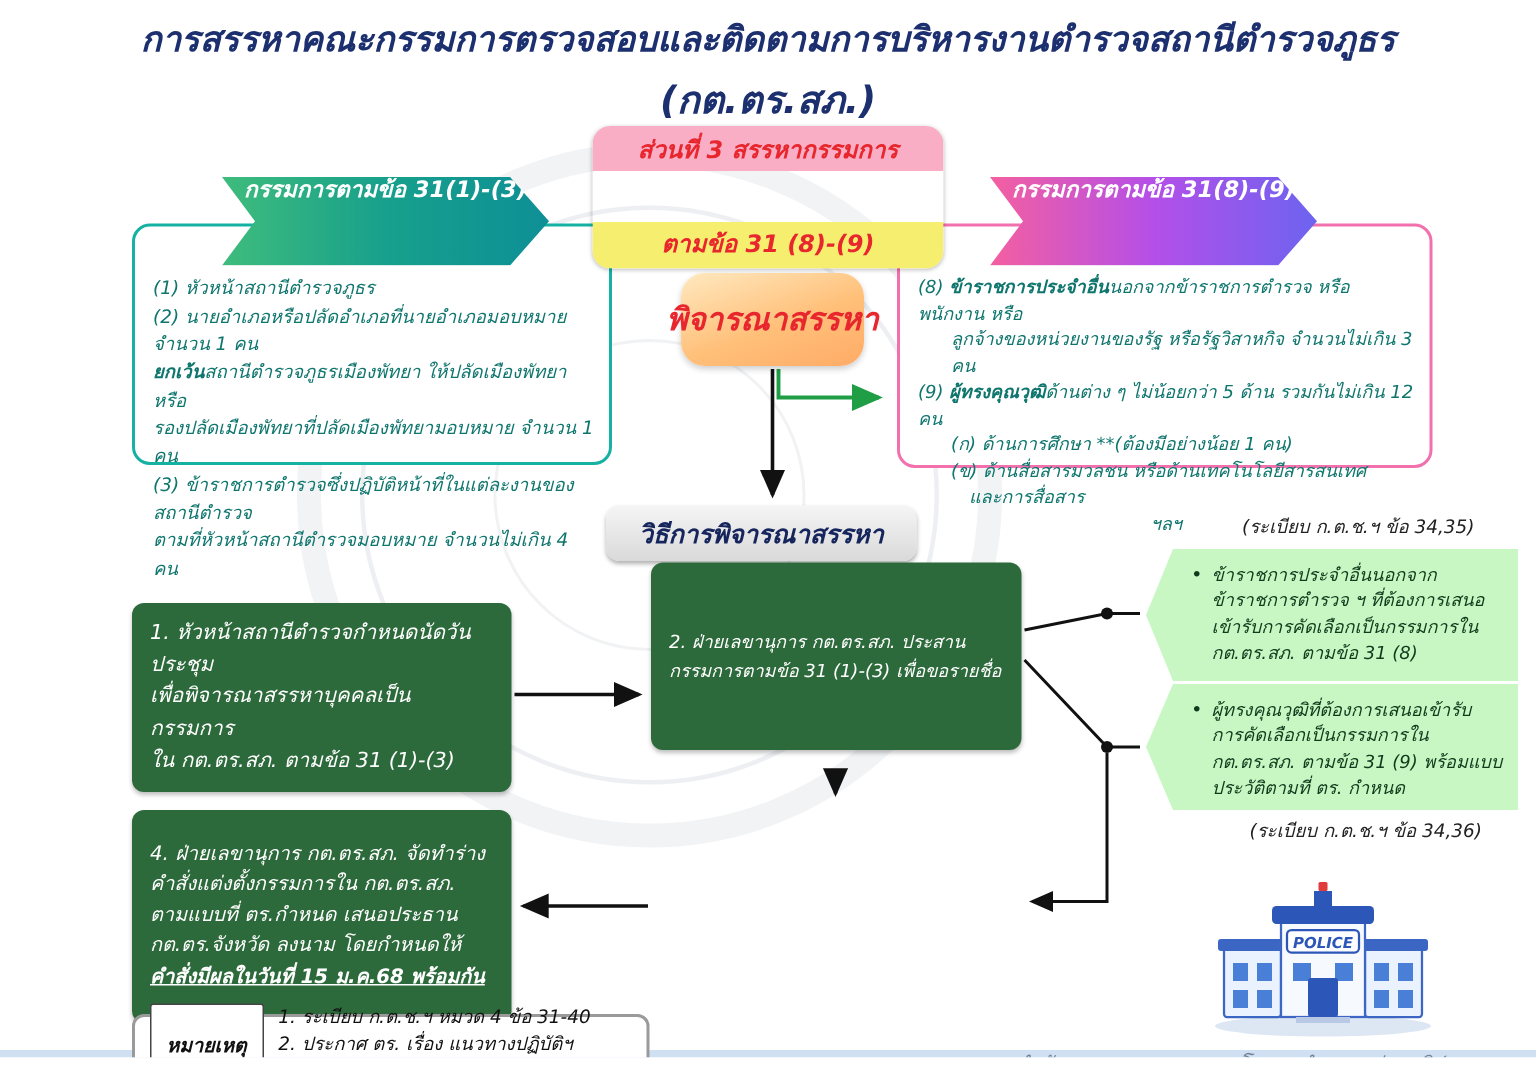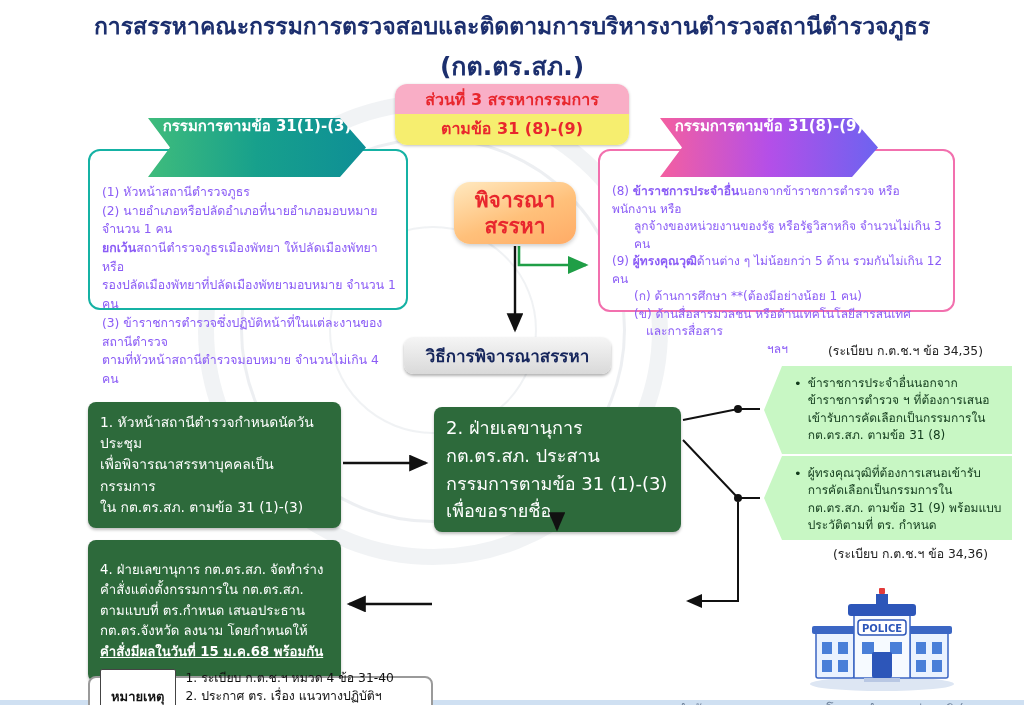--- a/index.html
+++ b/index.html
@@ -1,75 +1,75 @@
 <!DOCTYPE html>
 <html><head>
 <meta charset="utf-8">
 <style>
   *{margin:0;padding:0;box-sizing:border-box;}
   body{margin:0;background:#fff;}
   .page{position:relative;width:1024px;height:705px;background:#fff;overflow:hidden;
-        font-family:"DejaVu Sans","Liberation Sans",sans-serif;color:#111;}
+        font-family:"DejaVu Sans","Liberation Sans",sans-serif;color:#111;font-style:italic;}
 
   
   .seal{position:absolute;left:198px;top:95px;width:470px;height:470px;border-radius:50%;
         border:16px solid rgba(186,195,205,.20);z-index:0;}
   .seal::before{content:"";position:absolute;inset:26px;border-radius:50%;border:3px solid rgba(186,195,205,.26);}
   .seal::after{content:"";position:absolute;inset:115px;border-radius:50%;border:2px solid rgba(186,195,205,.22);}
 
   
   .title{position:absolute;top:8px;left:0;width:100%;text-align:center;color:#1c2f6e;z-index:2;}
   .title .t1{font-size:23px;font-weight:600;}
   .title .t2{font-size:25px;font-weight:800;margin-top:2px;}
 
   
   .section-badge{position:absolute;left:50%;top:84px;transform:translateX(-50%);width:234px;
         border-radius:12px;overflow:hidden;text-align:center;font-weight:700;font-size:16px;
         color:#e8262d;z-index:4;box-shadow:0 1px 3px rgba(0,0,0,.25);}
   .section-badge .l1{background:#f9aec6;padding:3px 6px 2px;}
-  .section-badge .l2{background:#f6ee6f;padding:2px 24px 4px;}
+  .section-badge .l2{background:#f6ee6f;padding:2px 24px 4px;margin-top:34px;}
 
   
   .banner{position:absolute;height:59px;width:218px;color:#fff;font-weight:700;text-align:center;
         display:flex;flex-direction:row;justify-content:center;line-height:1.18;font-size:15px;z-index:5;
         clip-path:polygon(0 0,calc(100% - 26px) 0,100% 50%,calc(100% - 26px) 100%,0 100%,22px 50%);
         filter:drop-shadow(0 2px 2px rgba(0,0,0,.25));}
   .banner-left{left:148px;top:118px;background:linear-gradient(90deg,#3fbc7c,#17a08c,#0e8f96);}
   .banner-right{left:660px;top:118px;background:linear-gradient(90deg,#f45fa0,#b44fe8,#6d63f0);}
 
   
   .panel{position:absolute;background:#fff;border-radius:12px;z-index:2;}
   .panel-left{left:88px;top:149px;width:320px;height:161px;border:2px solid #15b2a4;}
   .panel-right{left:598px;top:149px;width:357px;height:163px;border:2px solid #f270ae;}
-  .panel .content{padding:32px 10px 6px 12px;font-size:12.3px;line-height:1.52;color:#8b5cf6;}
+  .panel .content{padding:32px 10px 6px 12px;font-size:12.3px;line-height:1.52;color:#0f766e;}
   .panel-right .content{padding-top:32px;font-size:12px;line-height:1.46;}
   .ln b{font-weight:800;}
   .ind1{padding-left:22px;}
   .ind2{padding-left:34px;}
   .center{text-align:center;}
 
   
   .decide{position:absolute;left:454px;top:182px;width:122px;height:62px;border-radius:16px;
         background:linear-gradient(160deg,#ffe9c0,#ffc07a 55%,#ffab66);
-        display:flex;flex-direction:column;align-items:center;justify-content:center;
+        display:flex;align-items:center;justify-content:center;
         color:#e8262d;font-weight:800;font-size:21px;line-height:1.25;z-index:4;
         box-shadow:0 2px 4px rgba(0,0,0,.2);}
 
   
   .method{position:absolute;left:404px;top:337px;width:207px;height:37px;
         background:linear-gradient(180deg,#f5f5f5,#d9d9d9);border-radius:9px;
         display:flex;align-items:center;justify-content:center;font-size:17px;font-weight:800;
         color:#16265c;z-index:2;box-shadow:0 2px 3px rgba(0,0,0,.3);}
 
   
   .step{position:absolute;background:#2d6a3b;color:#fff;border-radius:8px;z-index:2;
         display:flex;flex-direction:column;justify-content:center;padding:8px 12px;
         font-size:13.8px;line-height:1.55;box-shadow:0 2px 3px rgba(0,0,0,.25);}
   #step1{left:88px;top:402px;width:253px;height:126px;}
-  #step2{left:434px;top:407px;width:247px;height:125px;font-size:18px;}
+  #step2{left:434px;top:375px;width:247px;height:125px;font-size:12px;}
   #step3{left:434px;top:536px;width:247px;height:131px;font-size:13.2px;line-height:1.5;}
   #step4{left:88px;top:540px;width:253px;height:142px;font-size:13.2px;line-height:1.55;}
   .step .em{font-weight:700;text-decoration:underline;}
   .dash{padding-left:12px;}
   .dash2{padding-left:24px;}
 
   
   .ribbon{position:absolute;left:764px;width:248px;background:#c8f7c4;
         clip-path:polygon(18px 0,100% 0,100% 100%,18px 100%,0 50%);z-index:2;
         display:flex;gap:6px;padding:9px 8px 9px 30px;font-size:12px;line-height:1.45;color:#123b1c;}

